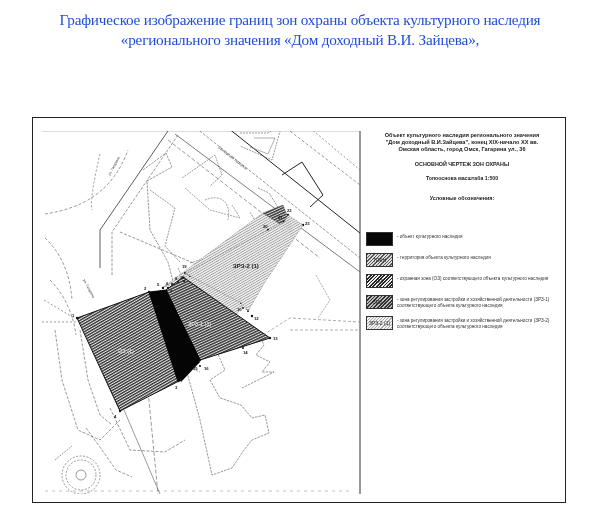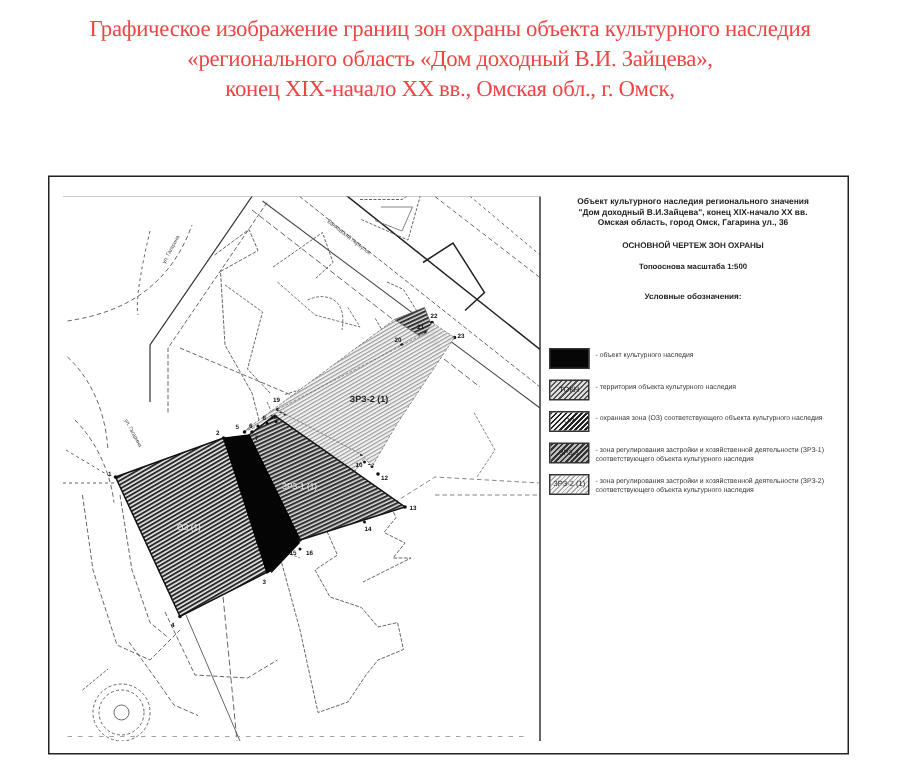--- a/index.html
+++ b/index.html
@@ -1,17 +1,17 @@
 <!DOCTYPE html>
 <html><head>
 <meta charset="utf-8">
 <style>
   html,body{margin:0;padding:0;background:#fff;}
   body{width:600px;height:517px;position:relative;overflow:hidden;font-family:"Liberation Serif",serif;color:#111;}
-  .title{position:absolute;left:0;top:10px;width:600px;text-align:center;font-family:"Liberation Serif",serif;font-size:15.2px;line-height:20px;color:#ef4444;letter-spacing:-0.2px;}
+  .title{position:absolute;left:0;top:10px;width:600px;text-align:center;font-family:"Liberation Serif",serif;font-size:15.2px;line-height:20px;color:#1d4ed8;letter-spacing:-0.2px;}
   .title div{white-space:nowrap;}
   .frame{position:absolute;left:32px;top:117px;width:534px;height:386px;border:1.6px solid #222;box-sizing:border-box;}
   .map{position:absolute;left:0;top:0;}
   .legend{position:absolute;left:362px;top:132px;width:200px;font-family:"Liberation Sans",sans-serif;color:#222;}
   .lg-head{text-align:center;font-size:5.6px;font-weight:bold;line-height:7px;}
   .lg-sub{text-align:center;font-size:5.4px;font-weight:bold;margin-top:8px;}
   .lg-scale{text-align:center;font-size:5.2px;font-weight:bold;margin-top:8px;}
   .lg-cond{text-align:center;font-size:5.4px;font-weight:bold;margin-top:14px;}
   .lg-items{position:absolute;left:4px;top:100px;width:195px;}
   .lg-item{display:flex;align-items:flex-start;margin-bottom:7px;}
@@ -21,22 +21,21 @@
   .sw-oz{background:repeating-linear-gradient(135deg,#222 0 1.2px,#eee 1.2px 2.4px);}
   .sw-zrz1{background:repeating-linear-gradient(135deg,#333 0 1.3px,#bbb 1.3px 2.5px);}
   .sw-zrz2{background:repeating-linear-gradient(135deg,#aaa 0 0.8px,#f4f4f4 0.8px 2.2px);}
   .lg-text{font-size:4.6px;line-height:5.6px;margin-left:4px;padding-top:2px;color:#333;}
 </style>
 </head>
 <body>
 
 <div class="title">
   <div>Графическое изображение границ зон охраны объекта культурного наследия</div>
-  <div>«регионального область «Дом доходный В.И. Зайцева»,</div>
-  <div>конец XIX-начало XX вв., Омская обл., г. Омск,</div>
+  <div>«регионального значения «Дом доходный В.И. Зайцева»,</div>
 </div>
 
 <div class="frame"></div>
 
 <svg class="map" width="600" height="517" viewBox="0 0 600 517" xmlns="http://www.w3.org/2000/svg">
   <defs>
     <clipPath id="mapclip">
         <rect x="42" y="131" width="318" height="363"></rect>
       </clipPath>
     <pattern id="hatchDense" patternUnits="userSpaceOnUse" width="2.4" height="2.4" patternTransform="rotate(60)">

